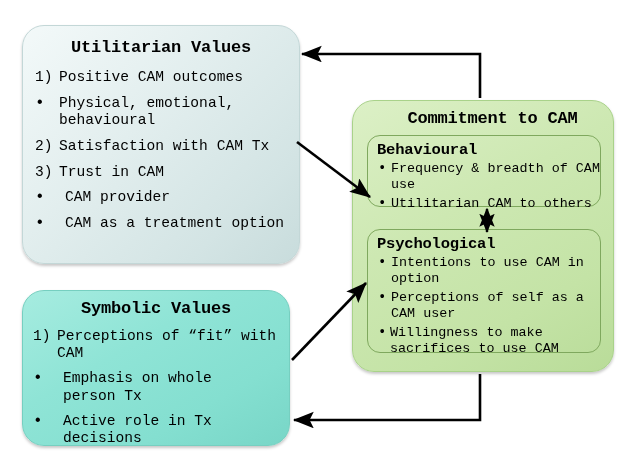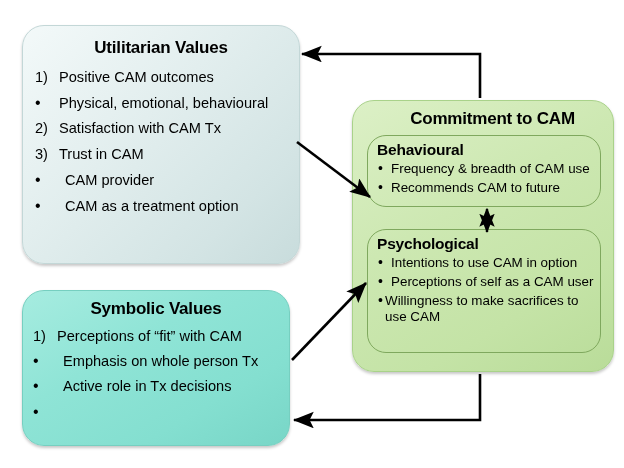--- a/index.html
+++ b/index.html
@@ -13,20 +13,21 @@
     position: relative;
     overflow: hidden;
     font-family: "Liberation Sans", sans-serif;
     color: #000000;
   }
   #canvas {
     position: absolute;
     left: 0; top: 0;
     width: 624px;
     height: 356px;
+    font-family: Liberation Mono, monospace;
   }
 
   
   .box {
     position: absolute;
     box-sizing: border-box;
     border-radius: 22px;
     overflow: hidden;
   }
   .box-title {
@@ -99,21 +100,21 @@
     background: linear-gradient(150deg, #dcf0c6 0%, #cde8b2 40%, #c4e3a6 74%, #b9dc99 100%);
     border: 1px solid #a9d28a;
     box-shadow: 0 2px 3px rgba(0,0,0,0.22);
   }
   #commitment .box-title { margin-top: 9px; padding-left: 19px; }
 
   .subbox {
     position: absolute;
     box-sizing: border-box;
     border: 1.3px solid #7fa85e;
-    border-radius: 19px;
+    border-radius: 13px;
     background: transparent;
   }
   .sub-title {
     font-weight: bold;
     font-size: 15.5px;
     margin: 5px 0 2px 9px;
     letter-spacing: -0.2px;
   }
   .subbox ul.items { margin: 1px 0 0 10px; }
   .subbox ul.items li {
@@ -196,39 +197,39 @@
 
     <div class="subbox" id="behavioural">
       <div class="sub-title">Behavioural</div>
       <ul class="items">
         <li>
           <span class="marker dot">•</span>
           <span class="itemtext">Frequency &amp; breadth of CAM use</span>
         </li>
         <li>
           <span class="marker dot">•</span>
-          <span class="itemtext">Recommends CAM to future</span>
+          <span class="itemtext">Utilitarian CAM to others</span>
         </li>
       </ul>
     </div>
 
     <div class="subbox" id="psychological">
       <div class="sub-title">Psychological</div>
       <ul class="items">
         <li>
           <span class="marker dot">•</span>
           <span class="itemtext">Intentions to use CAM in option</span>
         </li>
         <li>
           <span class="marker dot">•</span>
           <span class="itemtext">Perceptions of self as a CAM user</span>
         </li>
         <li>
           <span class="marker dot">•</span>
-          <span class="itemtext" style="margin-left:7px">Willingness to make sacrifices to use CAM</span>
+          <span class="itemtext" style="margin-left:12px">Willingness to make sacrifices to use CAM</span>
         </li>
       </ul>
     </div>
   </div>
 
   <svg id="arrows" viewBox="0 0 624 468">
     <defs>
       <marker id="ah" markerWidth="9" markerHeight="9" refX="7.6" refY="3.2" orient="auto" markerUnits="strokeWidth">
         <path d="M0,0 L8,3.2 L0,6.4 L1.6,3.2 z" fill="#000000"></path>
       </marker>

